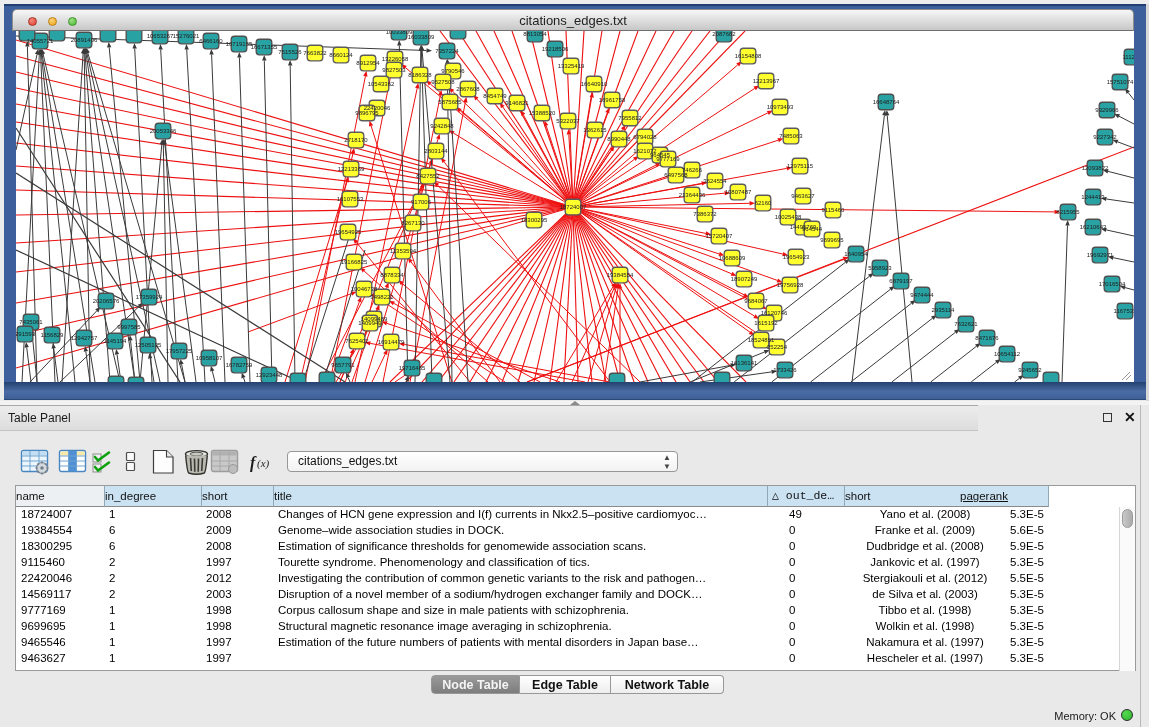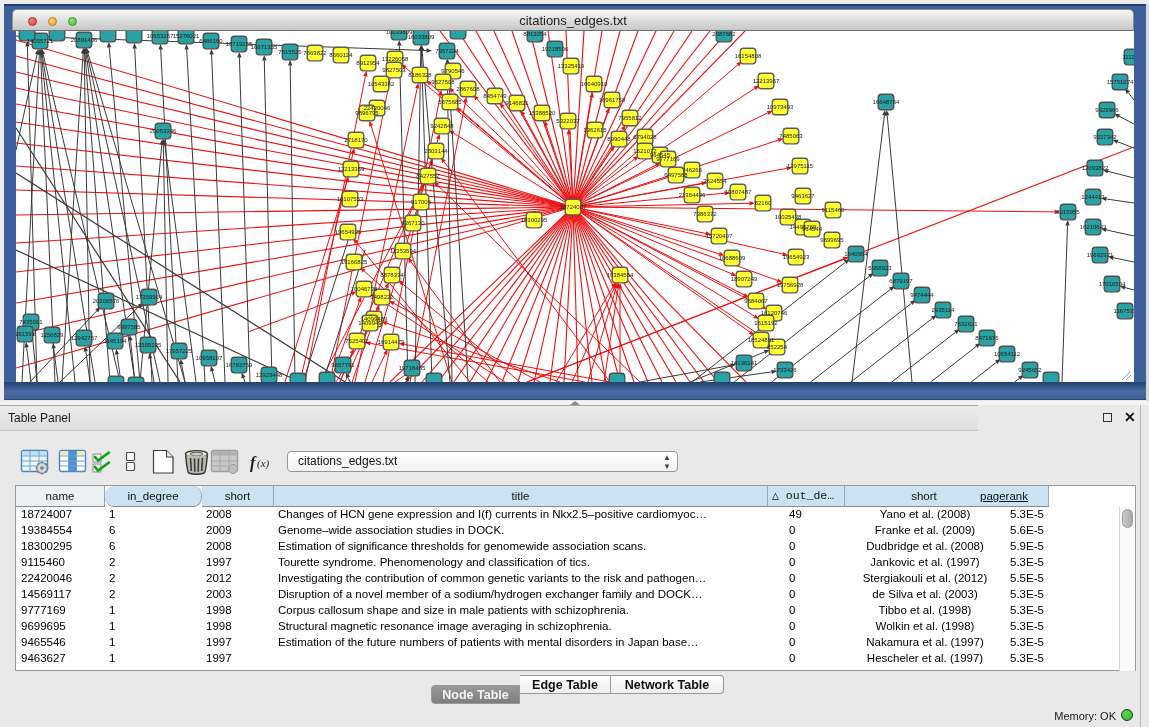--- a/index.html
+++ b/index.html
@@ -19,38 +19,38 @@
   font-size:12px; color:#1a1a1a; line-height:25px; padding-left:8px; }
 #floatic { position:absolute; left:1103px; top:413px; width:9px; height:9px; border:1.6px solid #333; }
 #closeic { position:absolute; left:1124px; top:409px; font-size:14px; font-weight:bold; color:#111; }
 #toolbar { position:absolute; left:0; top:431px; width:1149px; height:54px; background:#e9e9e9; }
 #combo { position:absolute; left:287px; top:20px; width:391px; height:21px; background:linear-gradient(#ffffff,#f2f2f2);
   border:1px solid #979797; border-radius:4px; font-size:12px; color:#111; line-height:19px; padding-left:10px; }
 #combo .arr { position:absolute; right:6px; top:1px; font-size:8px; color:#444; line-height:9px; }
 #table { position:absolute; left:15px; top:485px; width:1121px; height:186px; background:#fff; border:1px solid #9a9a9a; }
 #thead { position:absolute; left:0; top:0; width:1119px; height:21px; }
 .th { position:absolute; top:0; height:21px; background:#cbe2f2; border-right:1px solid #93a8b5; border-bottom:1px solid #8a8a8a;
-  font-size:11.5px; color:#111; text-align:center; line-height:20px; }
+  font-size:11.5px; color:#111; text-align:left; line-height:20px; }
 #tbody { position:absolute; left:0; top:21px; width:1103px; }
 .tr { position:relative; height:16px; width:1103px; white-space:nowrap; }
 .c { position:absolute; top:0; height:16px; font-size:11.5px; color:#000; line-height:15px; overflow:hidden; }
 .c0 { left:5px;   width:83px; }
 .c1 { left:93px;  width:92px; }
 .c2 { left:190px; width:67px; }
 .c3 { left:262px; width:490px; }
 .c4 { left:773px; width:72px; }
 .c5 { left:829px; width:160px; text-align:center; }
 .c6 { left:994px; width:90px; }
 #vsb { position:absolute; right:0px; top:21px; width:16px; height:164px; background:#fafafa; border-left:1px solid #d5d5d5; }
 #vsb .thumb { position:absolute; left:2px; top:2px; width:11px; height:19px; background:linear-gradient(90deg,#c9c9c9,#ababab); border:1px solid #9b9b9b; border-radius:6px; }
 #tabs { position:absolute; left:431px; top:675px; height:19px; }
 .tab { float:left; height:19px; font-size:12.5px; font-weight:bold; line-height:18px; text-align:center;
   background:linear-gradient(#ffffff,#eeeeee); border:1px solid #989898; border-left:none; color:#111; }
 .tab.sel { background:linear-gradient(#9a9a9a,#7d7d7d); color:#f4f4f4; }
-.tab.first { border-left:1px solid #989898; border-radius:4px 0 0 4px;margin-top:10px; }
+.tab.first { border-left:1px solid #989898; border-radius:4px 0 0 4px; }
 .tab.last { border-radius:0 4px 4px 0; }
 #mem { position:absolute; right:33px; top:710px; font-size:11px; color:#1a1a1a; }
 #memdot { position:absolute; left:1121px; top:709px; width:12px; height:12px; border-radius:50%;
   background:radial-gradient(circle at 35% 30%, #55d94e, #2fb62f); border:1.5px solid #2b2b2b; }
 #rline { position:absolute; left:1140px; top:405px; width:1px; height:322px; background:#b8b8b8; }
 </style></head>
 <body>
 <div id="stage">
 <div id="desk"></div>
 <div id="deskbottom"></div>
@@ -760,21 +760,21 @@
   </g>
 
   <text x="250" y="20" font-size="16" font-style="italic" font-weight="bold" fill="#1c1c1c" font-family="Liberation Serif,serif">f</text>
   <text x="257" y="19" font-size="11" font-style="italic" fill="#1c1c1c" font-family="Liberation Serif,serif">(x)</text>
 </svg>
 <div id="combo">citations_edges.txt<span class="arr">▲<br>▼</span></div>
 </div>
 <div id="table">
   <div id="thead">
     <div class="th" style="left:0;    width:89px; background:#edf0f2;">name</div>
-    <div class="th" style="left:89px; width:97px;border-radius:9px;">in_degree</div>
+    <div class="th" style="left:89px; width:97px;">in_degree</div>
     <div class="th" style="left:186px;width:72px;">short</div>
     <div class="th" style="left:258px;width:494px;">title</div>
     <div class="th" style="left:752px;width:77px; text-align:left; padding-left:4px;font-family:Liberation Mono, monospace;">△ out_de…</div>
     <div class="th" style="left:829px;width:159px;">short</div>
     <div class="th" style="left:944px;width:89px;text-decoration:underline;">pagerank</div>
   </div>
   <div id="tbody">
 <div class="tr">
 <div class="c c0">18724007</div>
           <div class="c c1">1</div>

